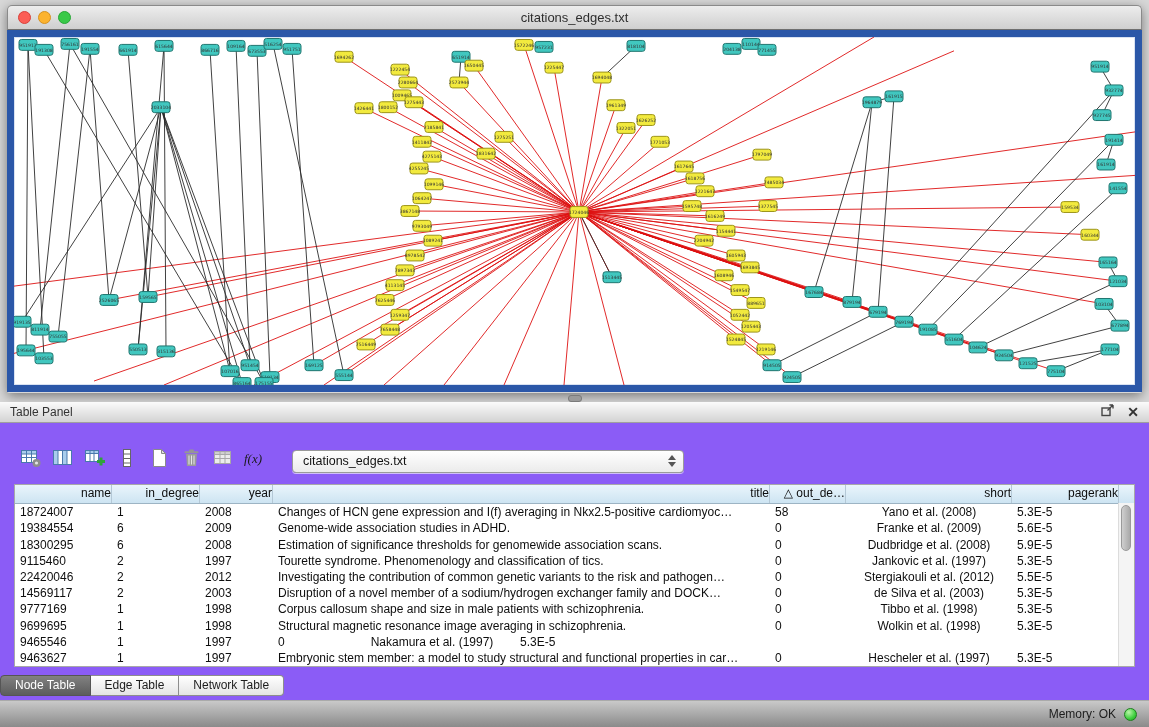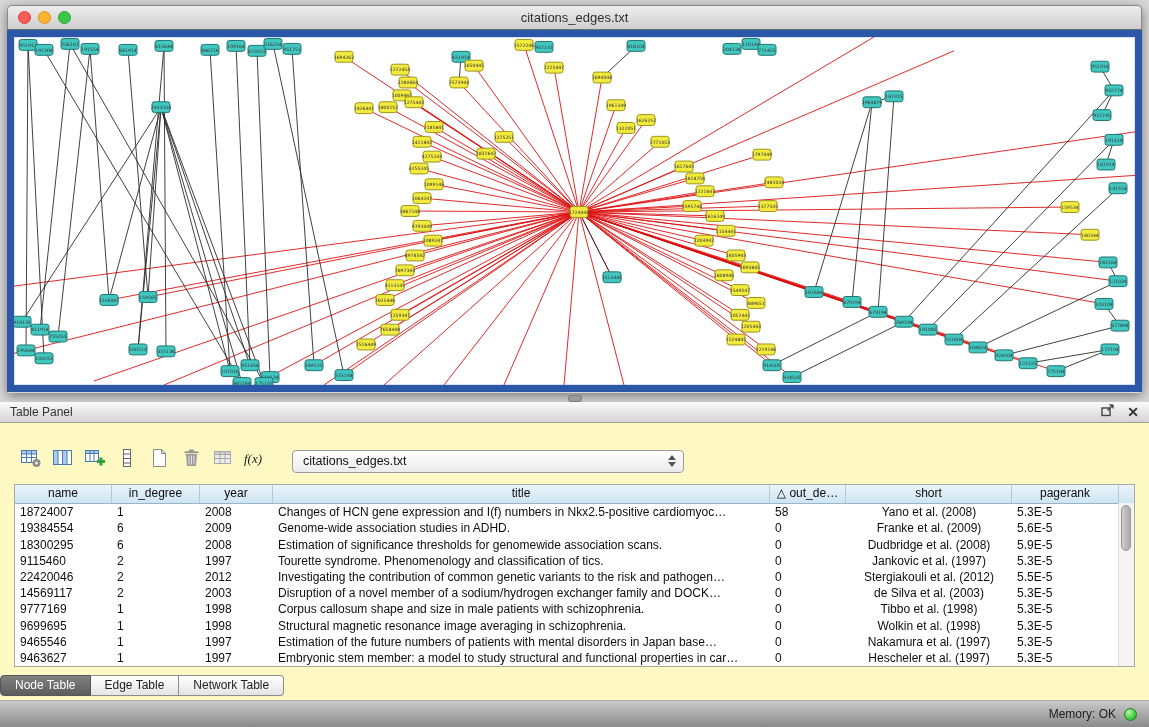--- a/index.html
+++ b/index.html
@@ -20,36 +20,36 @@
   .black-edge{stroke:#2b2b2b;stroke-width:.9;fill:none}
   .node-teal{fill:#41c7bf;stroke:#1f756f;stroke-width:1}
   .node-yellow{fill:#f2ea3e;stroke:#9c941a;stroke-width:1}
   .node-label{font-size:4.6px;fill:#333;text-anchor:middle;font-family:"DejaVu Sans",sans-serif}
 
   
   .splitter{position:absolute;left:0;top:393px;width:1149px;height:9px}
   .grip{position:absolute;left:568px;top:2px;width:12px;height:5px;border-radius:3px;background:#9a9a9a;border:1px solid #7b7b7b}
 
   
-  .table-panel{position:absolute;left:0;top:402px;width:1149px;height:298px;background:#fef9c3}
+  .table-panel{position:absolute;left:0;top:402px;width:1149px;height:298px;background:#8b5cf6}
   .panel-header{height:20px;background:linear-gradient(#fbfbfb,#d3d3d3);border-bottom:1px solid #9f9f9f;display:flex;align-items:center;padding:0 10px;font-size:12px;color:#333}
   .panel-title{flex:1}
   .panel-actions{display:flex;align-items:center;gap:12px}
   .close-icon{font-size:14px;font-weight:bold;color:#333;line-height:14px}
 
   .toolbar{display:flex;align-items:center;gap:6px;padding:25px 0 0 18px}
   .tbtn{width:26px;height:26px;display:flex;align-items:flex-start;justify-content:center}
   .combo{margin-left:18px;width:392px;height:23px;border:1px solid #9a9a9a;border-radius:4px;background:linear-gradient(#ffffff,#ebebeb);display:flex;align-items:center;padding-left:10px;font-size:12.5px;color:#111;box-sizing:border-box;box-shadow:0 1px 0 rgba(255,255,255,.6)}
   .combo-arrows{margin-left:auto;display:flex;flex-direction:column;align-items:center;gap:2px;padding-right:7px}
   .tri-up{width:0;height:0;border-left:4px solid transparent;border-right:4px solid transparent;border-bottom:5px solid #555}
   .tri-down{width:0;height:0;border-left:4px solid transparent;border-right:4px solid transparent;border-top:5px solid #555}
 
   .table-wrap{position:relative;margin:10px 0 0 14px;width:1121px;height:183px;background:#fff;border:1px solid #a8a8a8;box-sizing:border-box;overflow:hidden}
   .thead{display:flex;height:18px;background:linear-gradient(#eaf5fc,#cde4f2);border-bottom:1px solid #9db4c4}
-  .hcell{box-sizing:border-box;border-right:1px solid #b4c8d6;font-size:12px;color:#0d0d0d;text-align:center;line-height:17px;overflow:hidden;white-space:nowrap}
+  .hcell{box-sizing:border-box;border-right:1px solid #b4c8d6;font-size:12px;color:#0d0d0d;text-align:right;line-height:17px;overflow:hidden;white-space:nowrap}
   .hfill{flex:1;border-right:none}
   .c0{width:97px}.c1{width:88px}.c2{width:73px}.c3{width:497px}.c4{width:76px}.c5{width:166px}.c6{width:107px}
   .tbody{position:absolute;top:18px;left:0;right:15px;bottom:0;overflow:hidden}
   .trow{display:flex;height:16.2px;align-items:flex-end}
   .tcell{box-sizing:border-box;padding-left:5px;font-size:12px;color:#0e0e0e;white-space:nowrap;overflow:hidden}
   .tcell.c5{text-align:center;padding-left:0}
   .vscroll{position:absolute;top:18px;right:0;width:15px;bottom:0;background:#f4f4f4;border-left:1px solid #dcdcdc}
   .vthumb{position:absolute;top:2px;left:2px;width:10px;height:46px;border-radius:6px;background:linear-gradient(90deg,#cfcfcf,#a9a9a9);border:1px solid #9a9a9a;box-sizing:border-box}
 
   .tabs{display:flex;margin-top:8px}
@@ -792,21 +792,21 @@
         <div class="hcell c4">△ out_de…</div>
         <div class="hcell c5">short</div>
         <div class="hcell c6">pagerank</div>
         <div class="hcell hfill"></div>
       </div>
     <div class="tbody">
         <div class="trow">
           <div class="tcell c0">18724007</div>
           <div class="tcell c1">1</div>
           <div class="tcell c2">2008</div>
-          <div class="tcell c3">Changes of HCN gene expression and I(f) numbers in Nkx2.5-positive cardiomyoc…</div>
+          <div class="tcell c3">Changes of HCN gene expression and I(f) averaging in Nkx2.5-positive cardiomyoc…</div>
           <div class="tcell c4">58</div>
           <div class="tcell c5">Yano et al. (2008)</div>
           <div class="tcell c6">5.3E-5</div>
         </div>
         <div class="trow">
           <div class="tcell c0">19384554</div>
           <div class="tcell c1">6</div>
           <div class="tcell c2">2009</div>
           <div class="tcell c3">Genome-wide association studies in ADHD.</div>
           <div class="tcell c4">0</div>
@@ -864,21 +864,20 @@
           <div class="tcell c2">1998</div>
           <div class="tcell c3">Structural magnetic resonance image averaging in schizophrenia.</div>
           <div class="tcell c4">0</div>
           <div class="tcell c5">Wolkin et al. (1998)</div>
           <div class="tcell c6">5.3E-5</div>
         </div>
         <div class="trow">
           <div class="tcell c0">9465546</div>
           <div class="tcell c1">1</div>
           <div class="tcell c2">1997</div>
-          <div class="tcell c3">Estimation of the future numbers of patients with mental disorders in Japan base…</div>
           <div class="tcell c4">0</div>
           <div class="tcell c5">Nakamura et al. (1997)</div>
           <div class="tcell c6">5.3E-5</div>
         </div>
         <div class="trow">
           <div class="tcell c0">9463627</div>
           <div class="tcell c1">1</div>
           <div class="tcell c2">1997</div>
           <div class="tcell c3">Embryonic stem member: a model to study structural and functional properties in car…</div>
           <div class="tcell c4">0</div>

